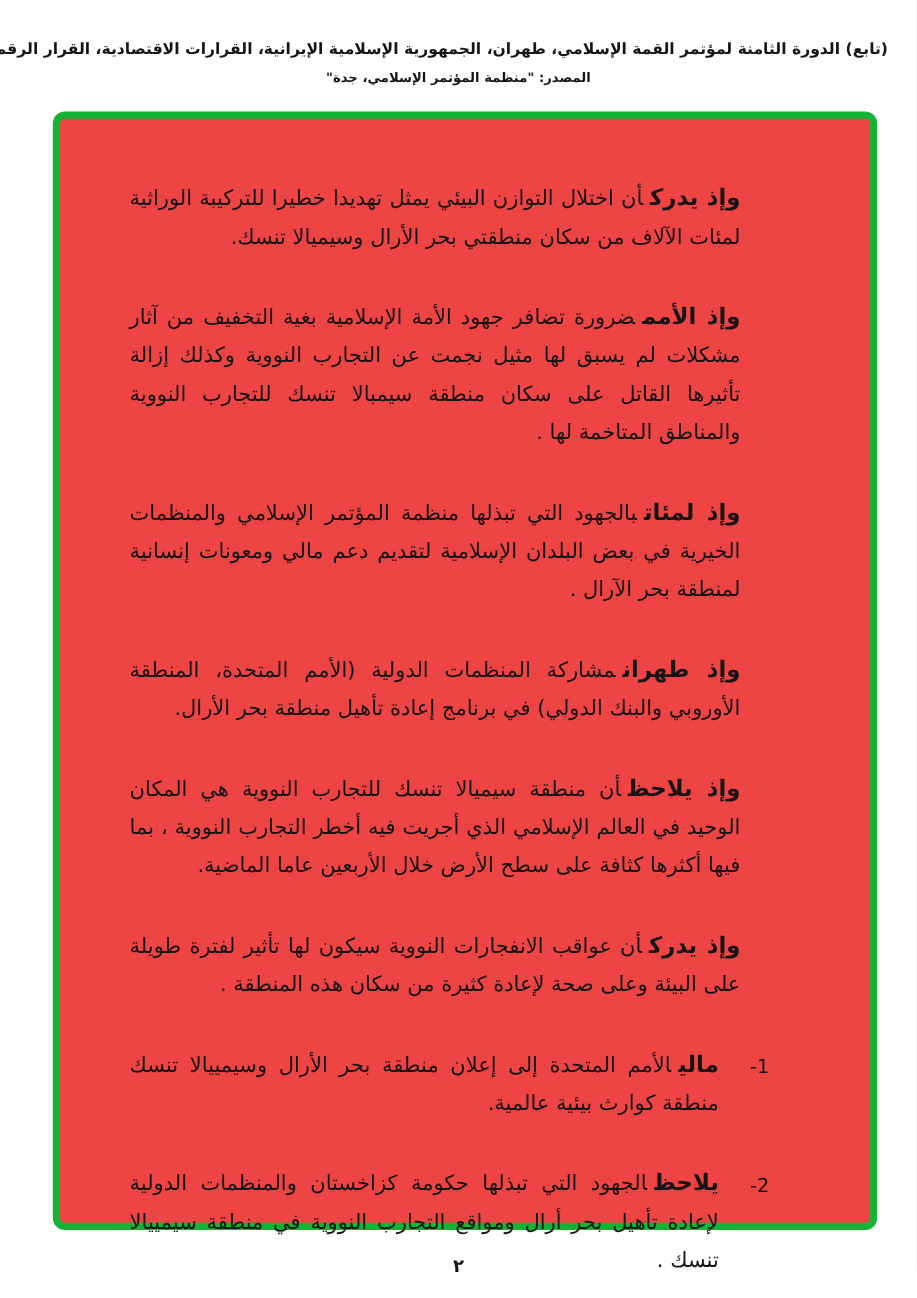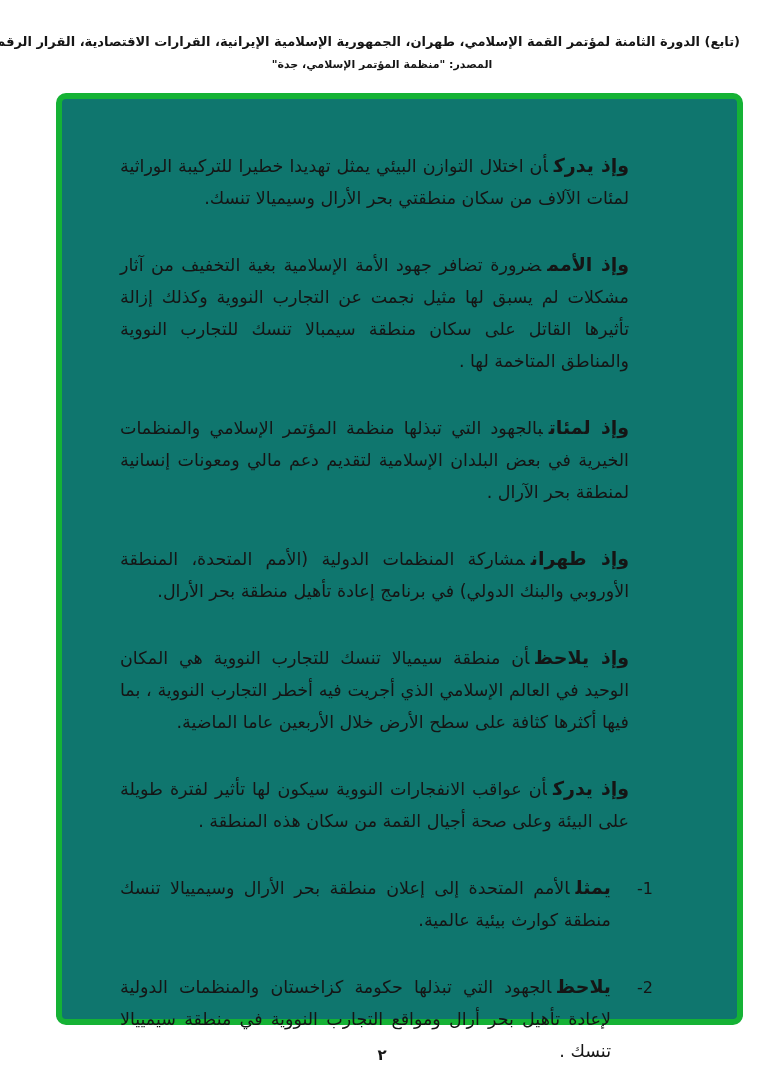--- a/index.html
+++ b/index.html
@@ -21,26 +21,26 @@
     letter-spacing:0px;line-height:24px;
     white-space:nowrap;
   }
   .source-line{
     margin-top:4px;
     font-size:11px;font-weight:bold;
   }
   
   .green-box{
     position:absolute;
-    left:56px;top:93px;
+    left:44px;top:93px;
     width:675px;height:920px;
     border:6px solid #15b235;
     border-radius:10px;
     box-sizing:content-box;
-    background:#0f766e;
+    background:#ef4444;
   }
   .content{
     direction:rtl;
     padding:50px 108px 30px 58px;
     font-size:17.5px;
     line-height:32px;
     text-align:justify;
   }
   .para{
     margin:0 0 34px 0;
@@ -103,27 +103,27 @@
 
       <p class="para">
         <span class="lead">وإذ طهران</span><span class="rest">مشاركة المنظمات الدولية (الأمم المتحدة، المنطقة الأوروبي والبنك الدولي) في برنامج إعادة تأهيل منطقة بحر الأرال.</span>
       </p>
 
       <p class="para">
         <span class="lead">وإذ يلاحظ</span><span class="rest">أن منطقة سيميالا تنسك للتجارب النووية هي المكان الوحيد في العالم الإسلامي الذي أجريت فيه أخطر التجارب النووية ، بما فيها أكثرها كثافة على سطح الأرض خلال الأربعين عاما الماضية.</span>
       </p>
 
       <p class="para">
-        <span class="lead">وإذ يدرك</span><span class="rest">أن عواقب الانفجارات النووية سيكون لها تأثير لفترة طويلة على البيئة وعلى صحة أجيال القمة من سكان هذه المنطقة .</span>
+        <span class="lead">وإذ يدرك</span><span class="rest">أن عواقب الانفجارات النووية سيكون لها تأثير لفترة طويلة على البيئة وعلى صحة لإعادة كثيرة من سكان هذه المنطقة .</span>
       </p>
 
       <div class="item">
         <span class="marker">-1</span>
         <div class="item-text">
-          <span class="lead">يمثل</span><span class="rest">الأمم المتحدة إلى إعلان منطقة بحر الأرال وسيمييالا تنسك منطقة كوارث بيئية عالمية.</span>
+          <span class="lead">مالي</span><span class="rest">الأمم المتحدة إلى إعلان منطقة بحر الأرال وسيمييالا تنسك منطقة كوارث بيئية عالمية.</span>
         </div>
       </div>
 
       <div class="item">
         <span class="marker">-2</span>
         <div class="item-text">
           <span class="lead">يلاحظ</span><span class="rest">الجهود التي تبذلها حكومة كزاخستان والمنظمات الدولية لإعادة تأهيل بحر أرال ومواقع التجارب النووية في منطقة سيمييالا تنسك .</span>
         </div>
       </div>
 

